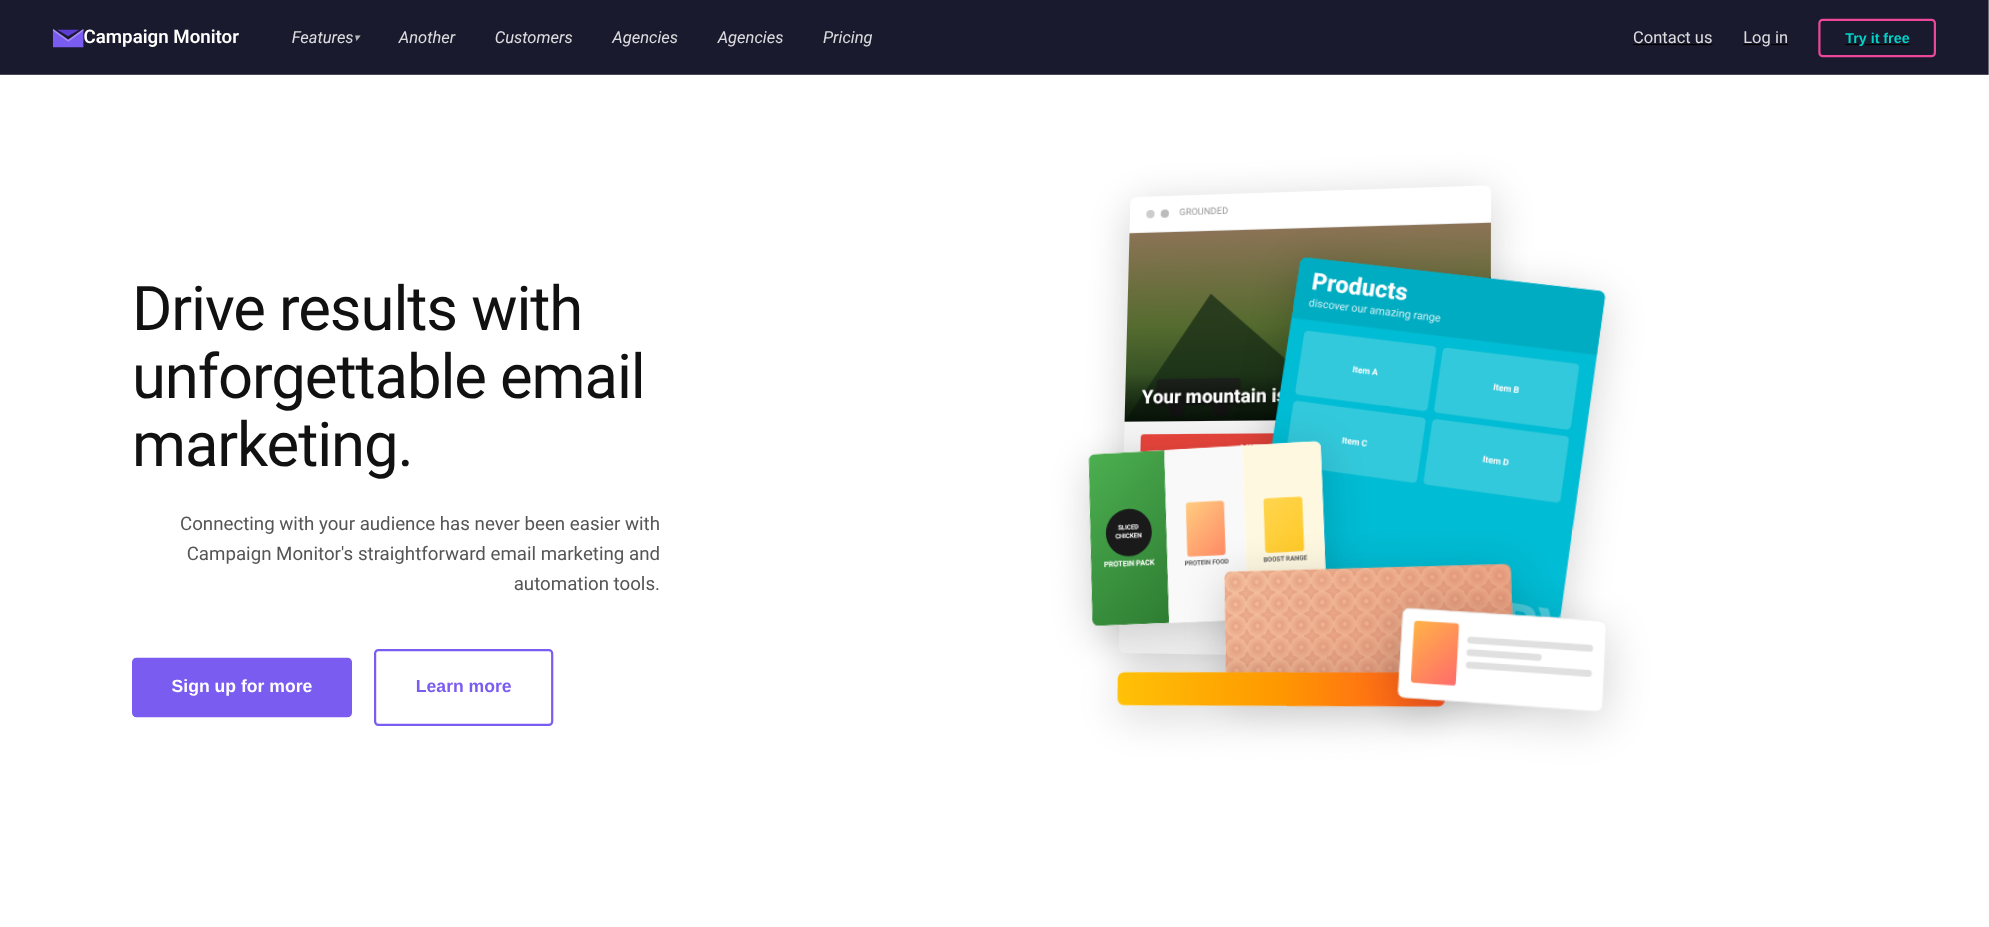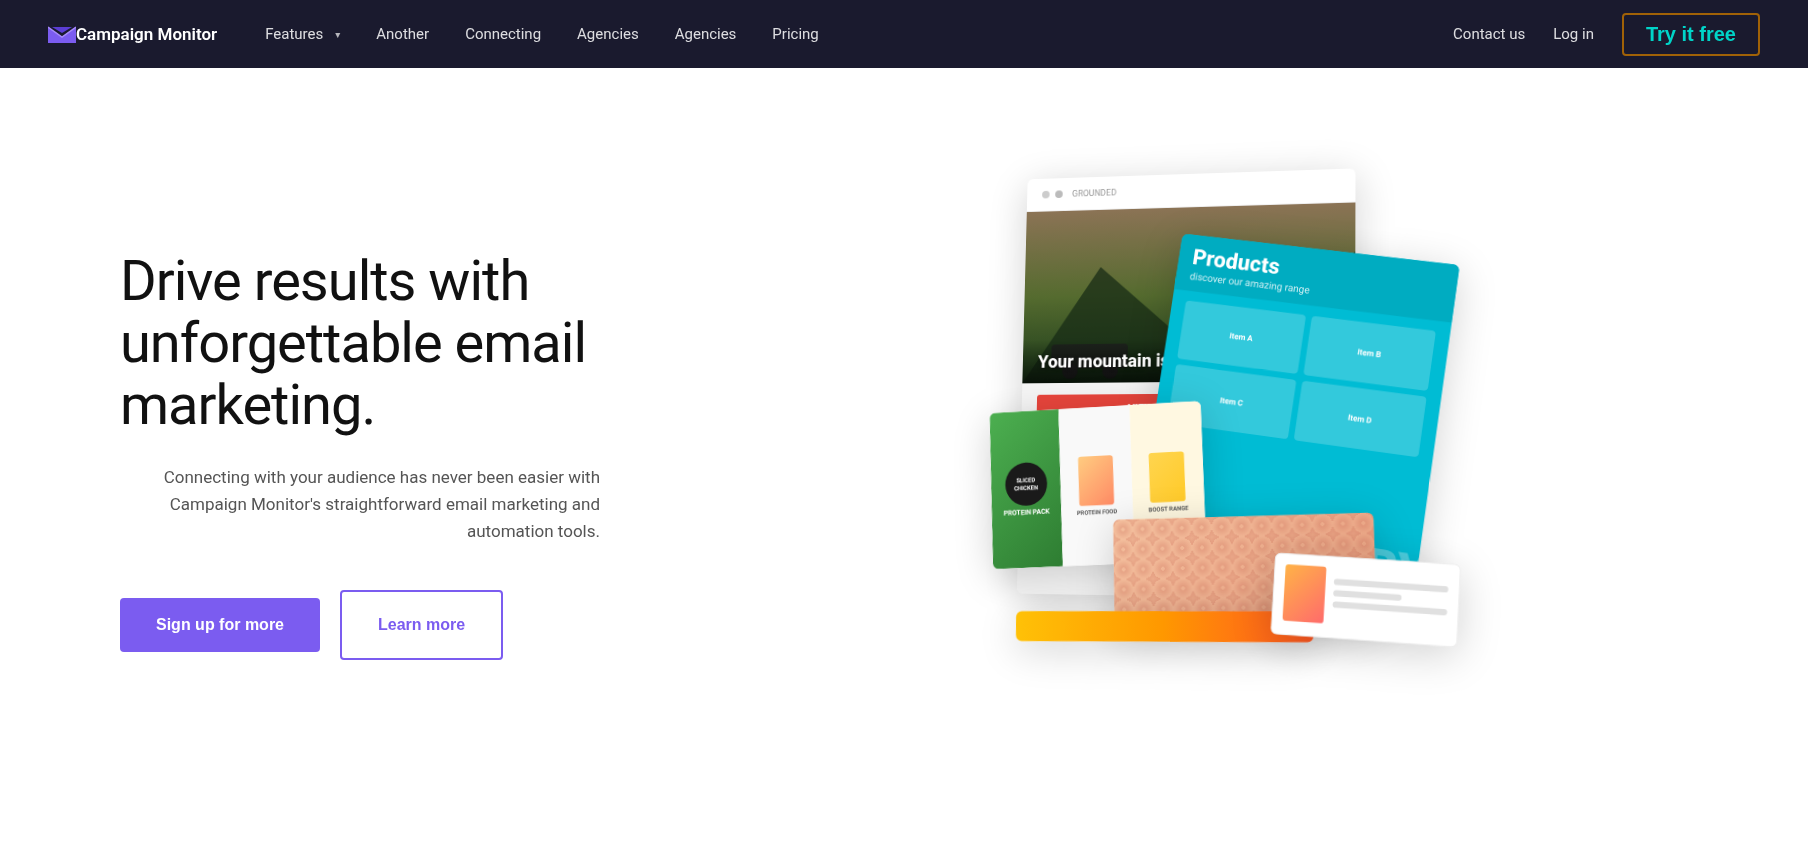--- a/index.html
+++ b/index.html
@@ -39,45 +39,47 @@
       gap: 36px;
       flex: 1;
     }
     .nav-link {
       color: rgba(255,255,255,0.85);
       font-size: 15px;
       cursor: pointer;
       white-space: nowrap;
       display: flex;
       align-items: center;
-      gap: 12px;
+      gap: 0;
+      font-style: italic;
     }
     .chevron-icon {
       font-size: 10px;
       opacity: 0.8;
     }
     .nav-right {
       display: flex;
       align-items: center;
       gap: 28px;
       margin-left: auto;
+      text-decoration: underline;
     }
     .nav-contact, .nav-login {
       color: rgba(255,255,255,0.85);
       font-size: 15px;
       cursor: pointer;
       white-space: nowrap;
     }
     .nav-try-btn {
       background: transparent;
-      border: 2px solid #a16207;
+      border: 2px solid #ec4899;
       color: #00d4c8;
       padding: 8px 22px;
       border-radius: 4px;
-      font-size: 20px;
+      font-size: 13px;
       font-weight: 600;
       cursor: pointer;
       white-space: nowrap;
     }
 
     
     .hero {
       display: flex;
       align-items: center;
       min-height: calc(843px - 68px);
@@ -434,21 +436,21 @@
     </svg>
     <span class="nav-brand-name">Campaign Monitor</span>
   </a>
 
   <div class="nav-links">
     <span class="nav-link">
       <span>Features</span>
       <span class="chevron-icon">▾</span>
     </span>
     <span class="nav-link">Another</span>
-    <span class="nav-link">Connecting</span>
+    <span class="nav-link">Customers</span>
     <span class="nav-link">Agencies</span>
     <span class="nav-link">Agencies</span>
     <span class="nav-link">Pricing</span>
   </div>
 
   <div class="nav-right">
     <span class="nav-contact">Contact us</span>
     <span class="nav-login">Log in</span>
     <button class="nav-try-btn">Try it free</button>
   </div>

